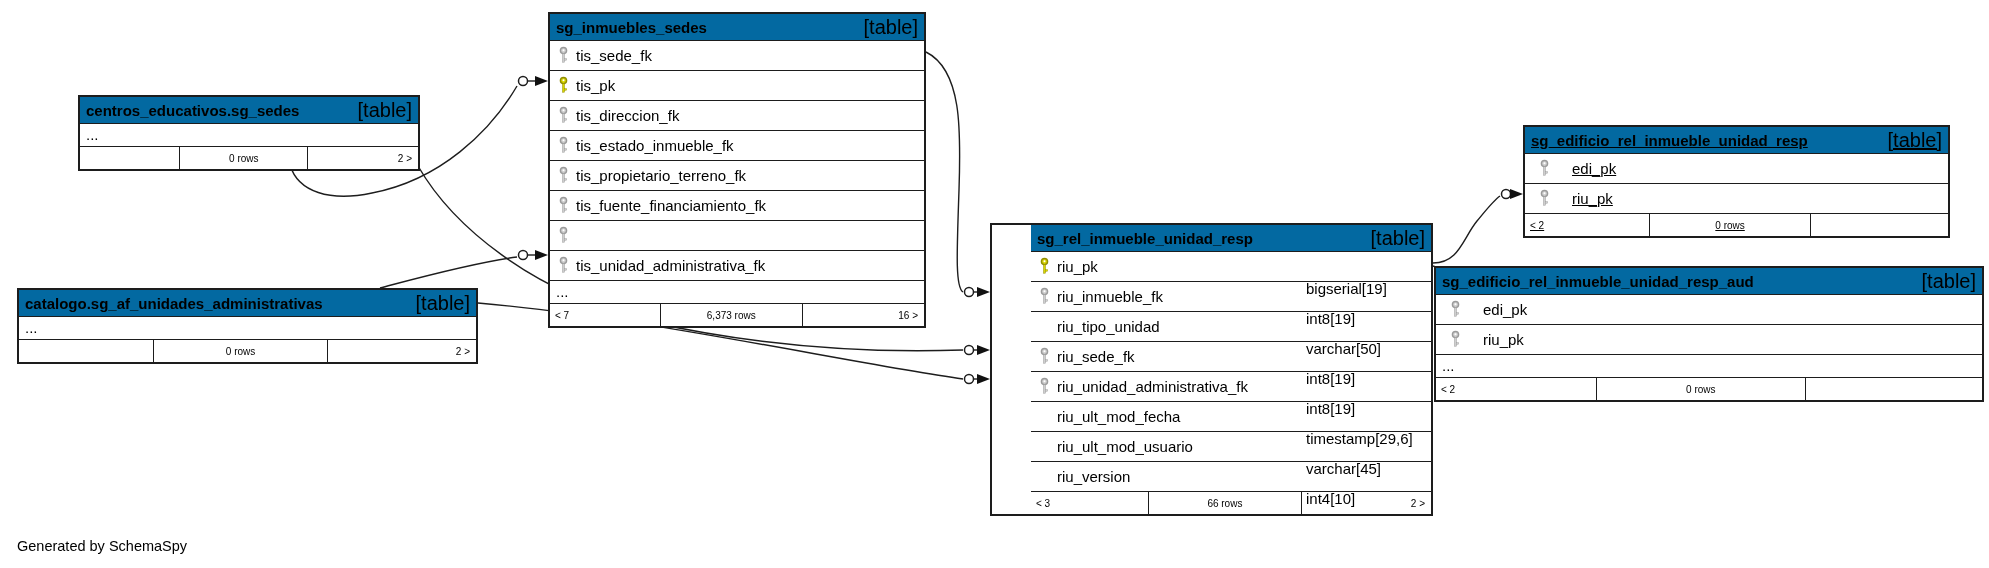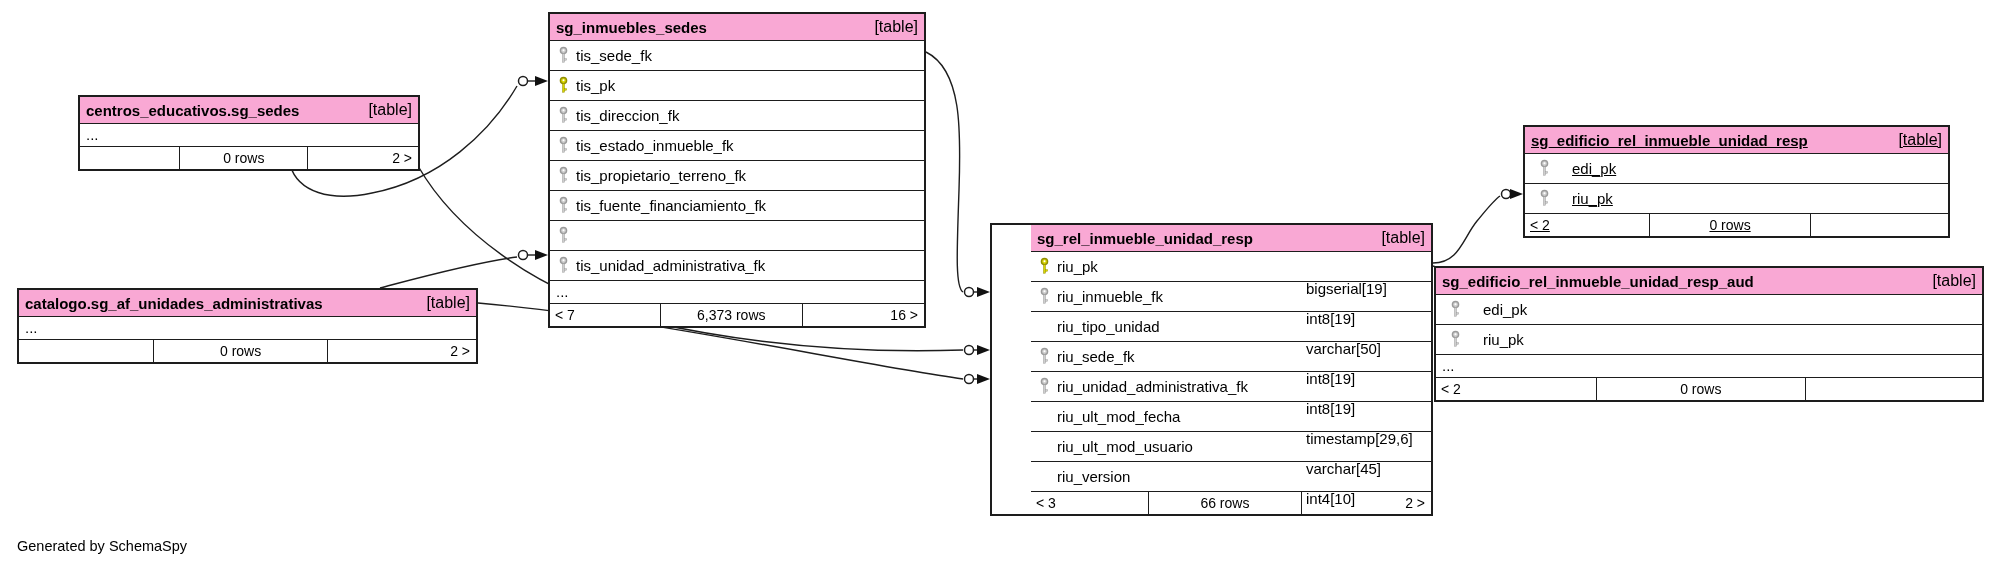--- a/index.html
+++ b/index.html
@@ -12,44 +12,44 @@
     overflow:hidden;
   }
   #connsvg{position:absolute;left:0;top:0;z-index:1;}
   .tbl{
     position:absolute;z-index:2;
     border:2px solid #1d1d1d;background:#fff;
     box-sizing:border-box;font-size:15px;
   }
   .hdr{
     display:flex;justify-content:space-between;align-items:center;
-    background:#f9a8d4;height:26px;padding:0 6px;
+    background:#0369a1;height:26px;padding:0 6px;
   }
   .hdr .title{font-weight:bold;white-space:nowrap;cursor:pointer;}
-  .hdr .badge{font-size:16px;white-space:nowrap;}
+  .hdr .badge{font-size:20px;white-space:nowrap;}
   .row{
     display:flex;align-items:center;height:29px;
     border-top:1px solid #1d1d1d;padding-left:5px;cursor:pointer;
   }
   .keycell{
     width:16px;min-width:16px;display:flex;align-items:center;
     justify-content:center;margin-right:5px;
   }
   .indent .keycell{margin-left:6px;margin-right:20px;}
   .cname{flex:1;white-space:nowrap;}
   .ctype{
     width:130px;min-width:130px;align-self:stretch;display:flex;
     align-items:center;border-left:1px solid #1d1d1d;
     padding-left:4px;box-sizing:border-box;white-space:nowrap;margin-top:36px;
   }
   .ellip{
     display:flex;align-items:center;height:22px;
     border-top:1px solid #1d1d1d;padding-left:6px;line-height:10px;
   }
-  .ftr{display:flex;height:22px;border-top:1px solid #1d1d1d;font-size:14px;text-align:right;}
+  .ftr{display:flex;height:22px;border-top:1px solid #1d1d1d;font-size:10px;text-align:right;}
   .ftr span{display:flex;align-items:center;box-sizing:border-box;white-space:nowrap;}
   .ftr .fl{flex:1;padding-left:5px;justify-content:flex-start;}
   .ftr .fc{flex:1.35;border-left:1px solid #1d1d1d;border-right:1px solid #1d1d1d;justify-content:center;}
   .ftr .fr{flex:1.1;padding-right:6px;justify-content:flex-end;}
   #credit{position:absolute;left:17px;top:538px;font-size:14.5px;z-index:2;}
 </style>
 </head>
 <body>
 
 <div id="diagram">

